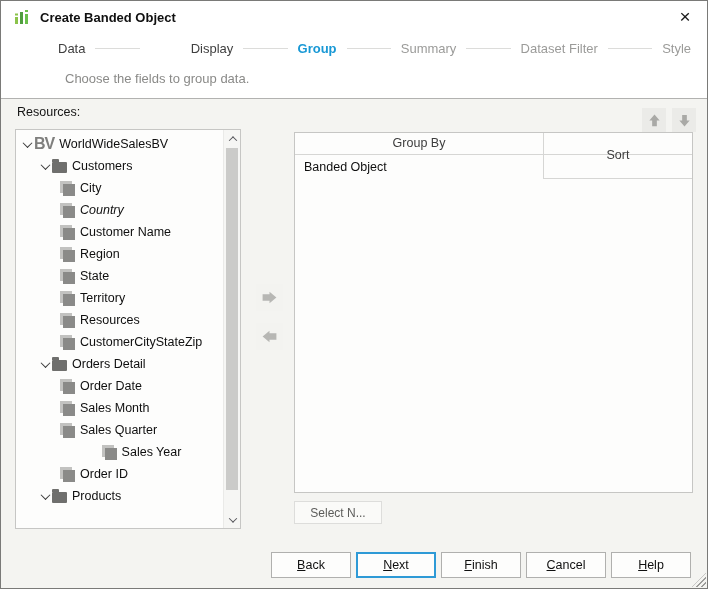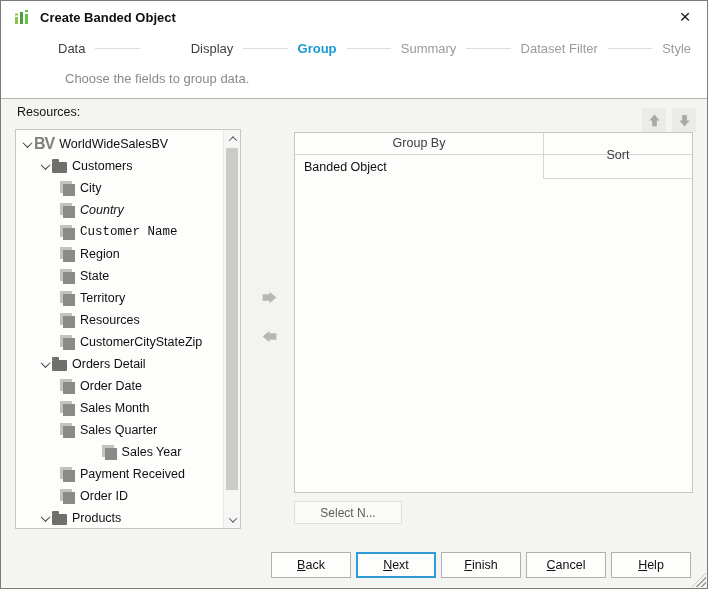--- a/index.html
+++ b/index.html
@@ -58,21 +58,21 @@
   
   .table-panel{position:absolute;left:293px;top:131px;width:399px;height:361px;background:#fdfdfc;border:1px solid #c6c6c4;}
   .tbl-header{display:flex;height:22px;border-bottom:1px solid #d6d6d4;}
   .th{font-size:12.5px;color:#3c3c3c;line-height:21px;text-align:center;}
   .th-groupby{width:249px;border-right:1px solid #d6d6d4;}
   .th-sort{flex:1;margin-top:12px;}
   .tbl-row{display:flex;height:24px;}
   .td-groupby{width:249px;border-right:1px solid #d6d6d4;font-size:12.5px;line-height:24px;padding-left:9px;color:#0f0f0f;}
   .td-sort{flex:1;border-bottom:1px solid #d6d6d4;}
   
-  .btn-selectn{position:absolute;left:293px;top:500px;width:108px;height:23px;background:#fafaf8;border:1px solid #dddddb;font-size:12px;color:#5c5c5a;display:flex;align-items:center;justify-content:center;font-family:"Liberation Sans",sans-serif;}
+  .btn-selectn{position:absolute;left:293px;top:500px;width:88px;height:23px;background:#fafaf8;border:1px solid #dddddb;font-size:12px;color:#5c5c5a;display:flex;align-items:center;justify-content:center;font-family:"Liberation Sans",sans-serif;}
   
   .btn{position:absolute;top:551px;width:80px;height:26px;background:#fdfdfc;border:1px solid #b0b0ae;font-size:12.5px;color:#101010;display:flex;align-items:center;justify-content:center;font-family:"Liberation Sans",sans-serif;}
   .btn-back{left:270px;}
   .btn-next{left:355px;border:2px solid #2e9ad6;}
   .btn-finish{left:440px;}
   .btn-cancel{left:525px;}
   .btn-help{left:610px;}
   .mn{text-decoration:underline;}
   
   .grip{position:absolute;right:1px;bottom:1px;width:14px;height:14px;
@@ -133,21 +133,21 @@
           <span class="lbl">Customers</span>
         </div>
         <div class="tree-row" style="padding-left: 44px;">
           <span class="icon-field"></span>
           <span class="lbl">City</span>
         </div>
         <div class="tree-row" style="padding-left: 44px; font-style: italic;">
           <span class="icon-field"></span>
           <span class="lbl">Country</span>
         </div>
-        <div class="tree-row" style="padding-left: 44px; font-family: Liberation Mono, monospace;">
+        <div class="tree-row" style="padding-left: 44px;">
           <span class="icon-field"></span>
           <span class="lbl">Customer Name</span>
         </div>
         <div class="tree-row" style="padding-left: 44px;">
           <span class="icon-field"></span>
           <span class="lbl">Region</span>
         </div>
         <div class="tree-row" style="padding-left: 44px;">
           <span class="icon-field"></span>
           <span class="lbl">State</span>
@@ -179,24 +179,20 @@
           <span class="icon-field"></span>
           <span class="lbl">Sales Month</span>
         </div>
         <div class="tree-row" style="padding-left: 44px;">
           <span class="icon-field"></span>
           <span class="lbl">Sales Quarter</span>
         </div>
         <div class="tree-row" style="padding-left: 44px; justify-content: center;">
           <span class="icon-field"></span>
           <span class="lbl">Sales Year</span>
-        </div>
-        <div class="tree-row" style="padding-left: 44px;">
-          <span class="icon-field"></span>
-          <span class="lbl">Payment Received</span>
         </div>
         <div class="tree-row" style="padding-left: 44px;">
           <span class="icon-field"></span>
           <span class="lbl">Order ID</span>
         </div>
         <div class="tree-row" style="padding-left: 22px;">
           <span class="caret-box">
             <span class="caret"></span>
           </span>
           <span class="icon-folder"></span>

